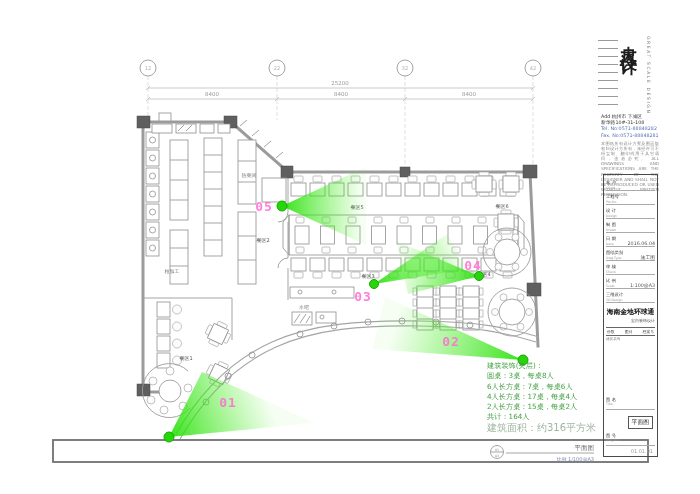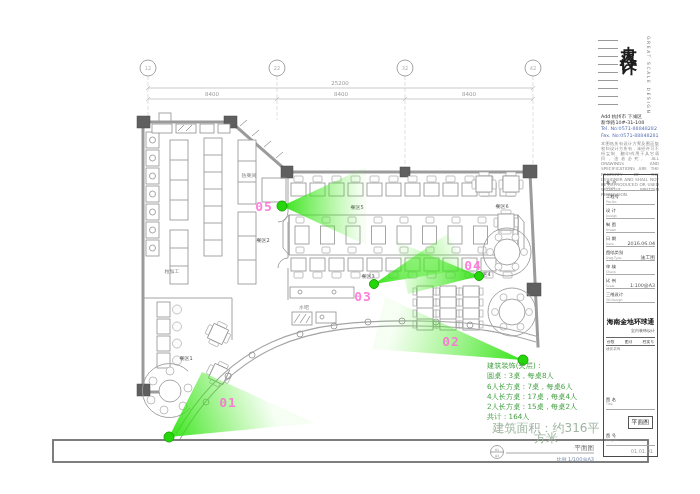--- a/index.html
+++ b/index.html
@@ -20,42 +20,42 @@
   .wall{stroke:#9b9b9b;stroke-width:3;fill:none;stroke-linecap:square;}
   .thin{stroke:#9b9b9b;stroke-width:.9;fill:none;}
   .col{fill:#5f5f5f;stroke:#4a4a4a;stroke-width:.5;}
   .gridln{stroke:#d2d2d2;stroke-width:.7;stroke-dasharray:4 2;}
   .dimln{stroke:#b5b5b5;stroke-width:.7;}
   .curve{stroke:#a5a5a5;stroke-width:1.1;fill:none;}
 
   
   #notes{position:absolute;left:487px;top:361px;width:118px;color:#44a044;
          font-size:7.2px;line-height:10.3px;}
-  #notes .faint{color:#9fb5a0;font-size:12px;text-align:center;}
+  #notes .faint{color:#9fb5a0;font-size:10px;}
 
   
   #tblock{position:absolute;left:596px;top:28px;width:68px;height:436px;font-size:5px;color:#444;}
   #comb{position:absolute;left:2px;top:12px;width:20px;height:66px;
         background:repeating-linear-gradient(#9a9a9a 0,#9a9a9a 1px,transparent 1px,transparent 8px);}
   #logo-cn{position:absolute;left:22px;top:4px;writing-mode:vertical-rl;font-size:17px;
            font-weight:bold;letter-spacing:4px;color:#1c1c1c;font-family:"DejaVu Serif",serif;}
   #logo-en{position:absolute;left:50px;top:8px;writing-mode:vertical-rl;font-size:4.5px;
            letter-spacing:1.6px;color:#777;}
   #addr{position:absolute;left:5px;top:86px;width:60px;line-height:6.2px;font-size:4.8px;color:#333;}
   #addr .blue{color:#5571b5;}
   #disc{position:absolute;left:5px;top:113px;width:58px;font-size:4.2px;line-height:5.1px;
         color:#888;text-align:justify;}
   #tbox{position:absolute;left:7px;top:146px;width:55px;height:283px;border:1.5px solid #4a4a4a;
         display:flex;flex-direction:column;padding:2px 2px 1px 2px;box-sizing:border-box;}
   .trow{display:flex;justify-content:space-between;align-items:flex-end;
         border-bottom:.5px solid #aaa;height:13px;flex-shrink:0;}
   .trow .lb{font-size:4.3px;color:#333;line-height:4.5px;}
   .trow .lb .en{display:block;font-size:3.2px;color:#999;}
   .trow .val{font-size:4.8px;color:#555;white-space:nowrap;}
-  #pname{margin-top:14px;text-align:center;font-weight:bold;font-size:6.8px;color:#111;}
+  #pname{margin-top:4px;text-align:center;font-weight:bold;font-size:6.8px;color:#111;}
   #psub{text-align:right;font-size:4px;color:#555;margin-top:1px;}
   #thead{display:flex;justify-content:space-between;border-top:.7px solid #666;
          border-bottom:.7px solid #666;font-size:3.8px;color:#444;margin-top:4px;padding:1px 1px;}
   #tnote{font-size:3.6px;color:#888;margin-top:1px;}
   #spacer{flex-grow:1;}
   .brow{border-bottom:.5px solid #aaa;font-size:4.3px;color:#333;height:12px;flex-shrink:0;}
   .brow .en{display:block;font-size:3.2px;color:#999;}
   #stamp{align-self:flex-end;border:.8px solid #555;font-size:5.8px;color:#222;
          padding:1px 3px;margin:6px 2px 4px 0;}
   #dwgno{align-self:flex-end;font-size:5px;color:#9a9a9a;margin:2px 2px 1px 0;}

